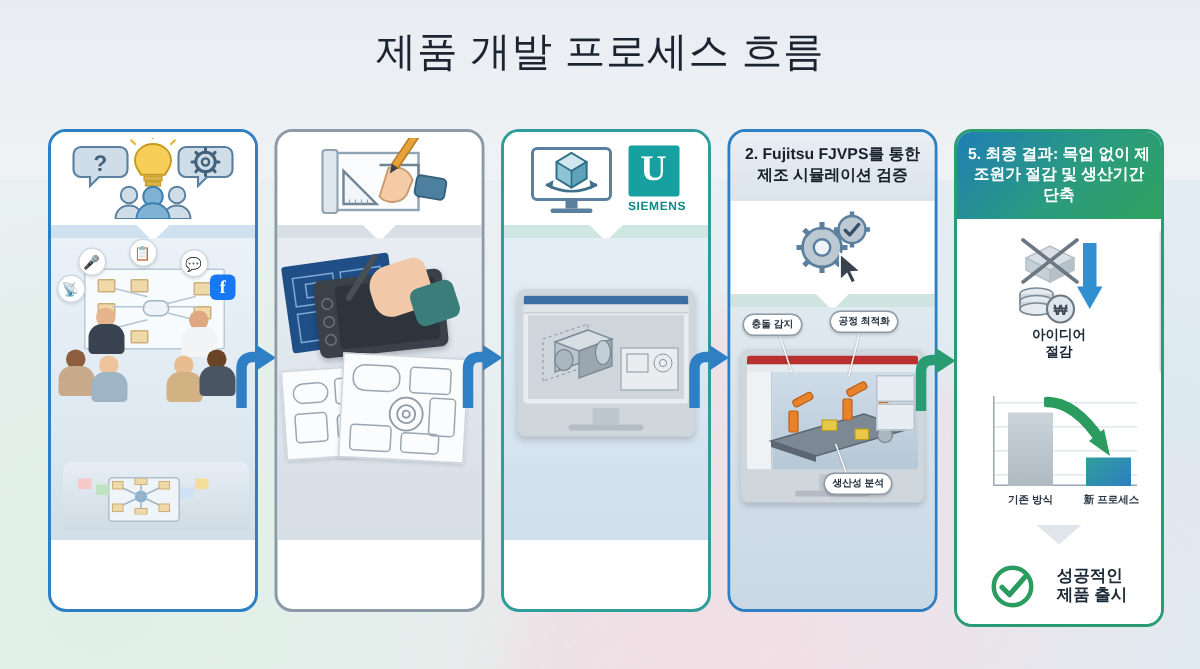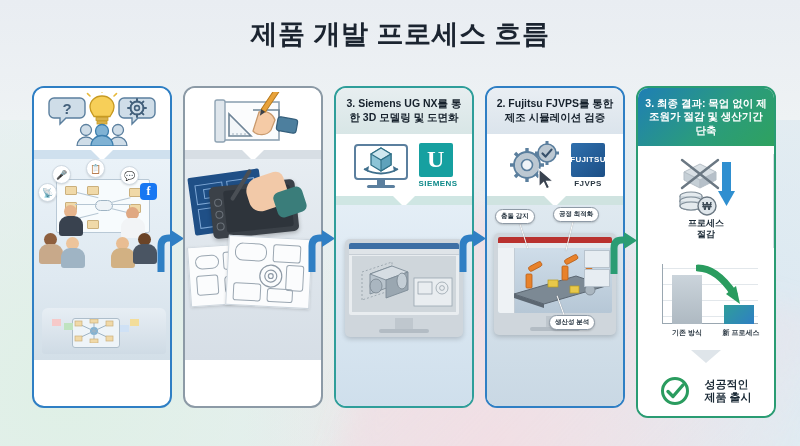--- a/index.html
+++ b/index.html
@@ -19,21 +19,21 @@
   }
   .bg-sheen{position:absolute;left:45%;top:55%;width:420px;height:340px;
     background:linear-gradient(115deg,rgba(240,220,226,.75),rgba(235,238,244,.2));
     transform:rotate(18deg);filter:blur(14px);}
   .bg-top{position:absolute;left:0;top:0;right:0;height:120px;
     background:linear-gradient(180deg,#e9edf2 0%,#eef2f4 100%);}
 
   
   .title{
     position:absolute;left:0;right:0;top:16px;text-align:center;
-    font-size:27px;font-weight:bold;color:#1b2430;letter-spacing:.5px;
+    font-size:27px;font-weight:normal;color:#1b2430;letter-spacing:.5px;
   }
 
   
   .panel{position:absolute;top:86px;width:140px;height:322px;border-radius:12px;
     background:#ffffff;overflow:hidden;box-sizing:border-box;}
   .p1{left:32px;border:2px solid #2f7fc4;}
   .p2{left:183px;border:2px solid #8c9aa6;}
   .p3{left:334px;border:2px solid #2f9e9a;}
   .p4{left:485px;border:2px solid #2f7fc4;}
   .p5{left:636px;height:332px;border:2px solid #2a9c73;}
@@ -347,21 +347,20 @@
   </div>
 
   <div class="conn c2">
     <svg width="30" height="44" viewBox="0 0 30 44">
       <path d="M6 42 L6 16 Q6 8 14 8 L19 8" fill="none" stroke="#2f7fc4" stroke-width="7"></path>
       <path d="M16 0 L29 8.5 L16 17 Z" fill="#2f7fc4"></path>
     </svg>
   </div>
 
   <div class="panel p3">
-    <div class="phead">3. Siemens UG NX를 통한 3D 모델링 및 도면화</div>
     <div class="picon">
       <svg width="60" height="52" viewBox="0 0 60 52">
         <rect x="4" y="6" width="52" height="34" rx="3" fill="#fff" stroke="#5b7f9e" stroke-width="2"></rect>
         <rect x="26" y="40" width="8" height="6" fill="#5b7f9e"></rect>
         <rect x="16" y="46" width="28" height="3" rx="1.5" fill="#5b7f9e"></rect>
         <g transform="translate(30,20)">
           <path d="M0 -11 L10 -5 L10 6 L0 12 L-10 6 L-10 -5 Z" fill="#8cc4d6" stroke="#2f6f86" stroke-width="1.3"></path>
           <path d="M0 -11 L10 -5 L0 1 L-10 -5 Z" fill="#cfe7ef" stroke="#2f6f86" stroke-width="1.1"></path>
           <path d="M0 1 L10 -5 L10 6 L0 12 Z" fill="#5fa2bb" stroke="#2f6f86" stroke-width="1.1"></path>
         </g>
@@ -440,24 +439,20 @@
               <line x1="0" y1="8.5" x2="0" y2="12"></line>
             <line x1="-12" y1="0" x2="-8.5" y2="0"></line>
               <line x1="8.5" y1="0" x2="12" y2="0"></line>
           </g>
           <path d="M-4.5 0.5 L-1.5 3.6 L4.5 -3.4" fill="none" stroke="#37506a" stroke-width="2.2" stroke-linecap="round" stroke-linejoin="round"></path>
         </g>
         <g transform="translate(34,30)">
           <path d="M0 0 L0 18 L4.6 13.6 L7.6 20 L10.6 18.4 L7.6 12.4 L14 12 Z" fill="#39424f" stroke="#fff" stroke-width="1.2"></path>
         </g>
       </svg>
-      <div>
-        <div class="fj">FUJITSU</div>
-        <div class="brand2">FJVPS</div>
-      </div>
     </div>
     <div class="pband"></div>
     <div class="pbody">
       <div class="fact">
         <div class="monit" style="left:7px;top:28px;">
           <div class="mbez" style="width:114px;">
             <div class="mscr" style="height:76px;background:#c9d7e3;">
               <div style="height:6px;background:#b9312e;"></div>
               <div style="height:5px;background:#e6eaee;border-bottom:1px solid #c7ced5;"></div>
               <div style="position:absolute;left:0;top:11px;right:0;bottom:0;background:linear-gradient(180deg,#cfdde9,#b6c7d6);">
@@ -496,21 +491,21 @@
   </div>
 
   <div class="conn c4">
     <svg width="30" height="44" viewBox="0 0 30 44">
       <path d="M6 42 L6 16 Q6 8 14 8 L19 8" fill="none" stroke="#2a9c73" stroke-width="7"></path>
       <path d="M16 0 L29 8.5 L16 17 Z" fill="#2a9c73"></path>
     </svg>
   </div>
 
   <div class="panel p5">
-    <div class="phead">3. 최종 결과: 목업 없이 제조원가 절감 및 생산기간 단축</div>
+    <div class="phead">5. 최종 결과: 목업 없이 제조원가 절감 및 생산기간 단축</div>
     <div class="p5body">
       <div class="p5row">
         <div class="p5col">
           <svg width="64" height="62" viewBox="0 0 64 62">
             <g opacity=".85">
               <path d="M10 18 L26 10 L42 18 L26 26 Z" fill="#d3dbe1" stroke="#a8b3bc" stroke-width="1"></path>
               <path d="M10 18 L10 26 L26 34 L26 26 Z" fill="#bcc7d0" stroke="#a8b3bc" stroke-width="1"></path>
               <path d="M42 18 L42 26 L26 34 L26 26 Z" fill="#aab6c0" stroke="#a8b3bc" stroke-width="1"></path>
             </g>
             <g stroke="#6b7883" stroke-width="2.4" stroke-linecap="round">
@@ -525,21 +520,21 @@
               <ellipse cx="17" cy="52" rx="11" ry="4" fill="#e4eaee" stroke="#7d8b96" stroke-width="1.1"></ellipse>
               <circle cx="33" cy="52" r="9" fill="#dfe6eb" stroke="#6b7883" stroke-width="1.4"></circle>
               <text x="33" y="56" font-size="10" font-weight="bold" fill="#3c4a56" text-anchor="middle" font-family="Liberation Sans, sans-serif">₩</text>
             </g>
             <g>
               <rect x="48" y="8" width="9" height="30" fill="#2f8fd0"></rect>
               <path d="M44 37 L61 37 L52.5 52 Z" fill="#2f8fd0"></path>
             </g>
           </svg>
           <div class="p5lab">
-            <span>프로세스</span><br>
+            <span>아이디어</span><br>
             <span>절감</span>
           </div>
         </div>
       </div>
 
       <div class="chartbox">
         <div class="cg" style="top:6px;"></div>
         <div class="cg" style="top:22px;"></div>
         <div class="cg" style="top:38px;"></div>
         <div class="cg" style="top:54px;"></div>

